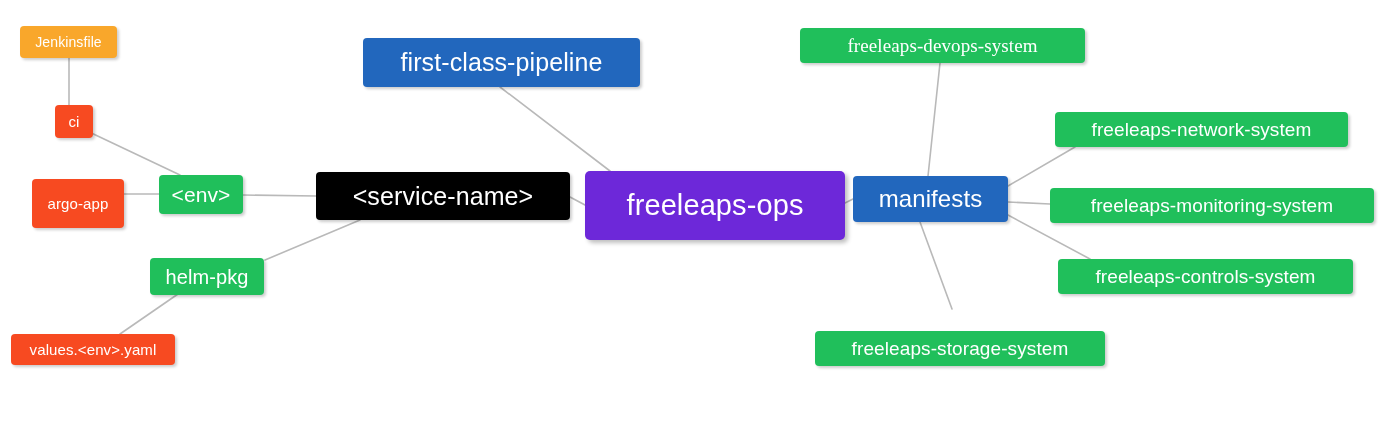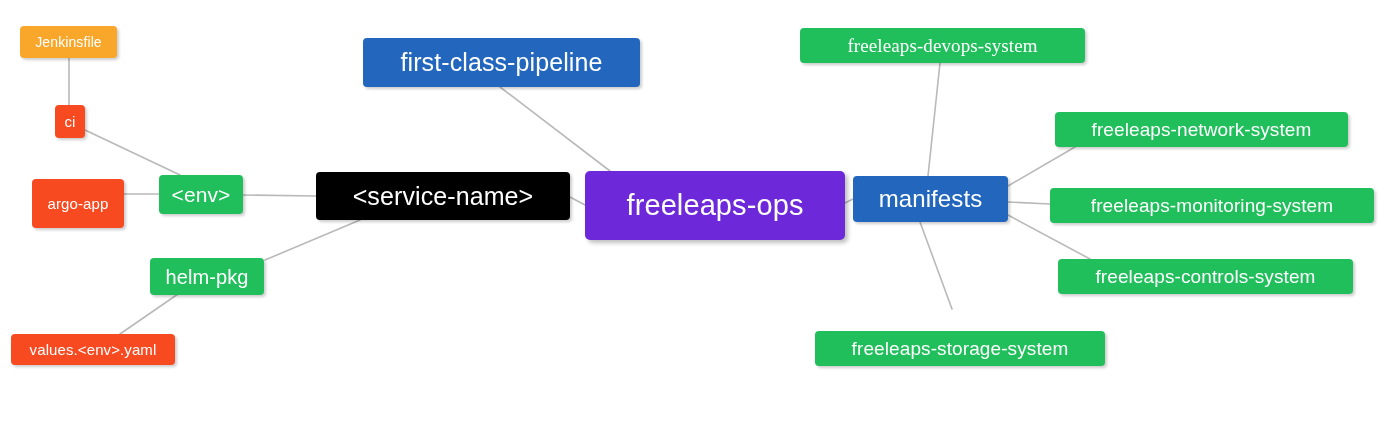--- a/index.html
+++ b/index.html
@@ -81,21 +81,21 @@
       </div>
       <div class="mm-node" style="left: 159px; top: 175px; width: 84px; height: 39px; background: rgb(32, 191, 91); color: rgb(255, 255, 255); font-size: 21px;">
         <span>&lt;env&gt;</span>
       </div>
       <div class="mm-node" style="left: 150px; top: 258px; width: 114px; height: 37px; background: rgb(32, 191, 91); color: rgb(255, 255, 255); font-size: 20px; text-align: right;">
         <span>helm-pkg</span>
       </div>
       <div class="mm-node" style="left: 20px; top: 26px; width: 97px; height: 32px; background: rgb(249, 167, 43); color: rgb(255, 255, 255); font-size: 14px;">
         <span>Jenkinsfile</span>
       </div>
-      <div class="mm-node" style="left: 55px; top: 105px; width: 30px; height: 33px; background: rgb(247, 74, 33); color: rgb(255, 255, 255); font-size: 15px;">
+      <div class="mm-node" style="left: 55px; top: 105px; width: 38px; height: 33px; background: rgb(247, 74, 33); color: rgb(255, 255, 255); font-size: 15px;">
         <span>ci</span>
       </div>
       <div class="mm-node" style="left: 32px; top: 179px; width: 92px; height: 49px; background: rgb(247, 74, 33); color: rgb(255, 255, 255); font-size: 15px;">
         <span>argo-app</span>
       </div>
       <div class="mm-node" style="left: 11px; top: 334px; width: 164px; height: 31px; background: rgb(247, 74, 33); color: rgb(255, 255, 255); font-size: 15px;">
         <span>values.&lt;env&gt;.yaml</span>
       </div>
       <div class="mm-node" style="left: 800px; top: 28px; width: 285px; height: 35px; background: rgb(32, 191, 91); color: rgb(255, 255, 255); font-size: 19px; font-family: Liberation Serif, serif;">
         <span>freeleaps-devops-system</span>

